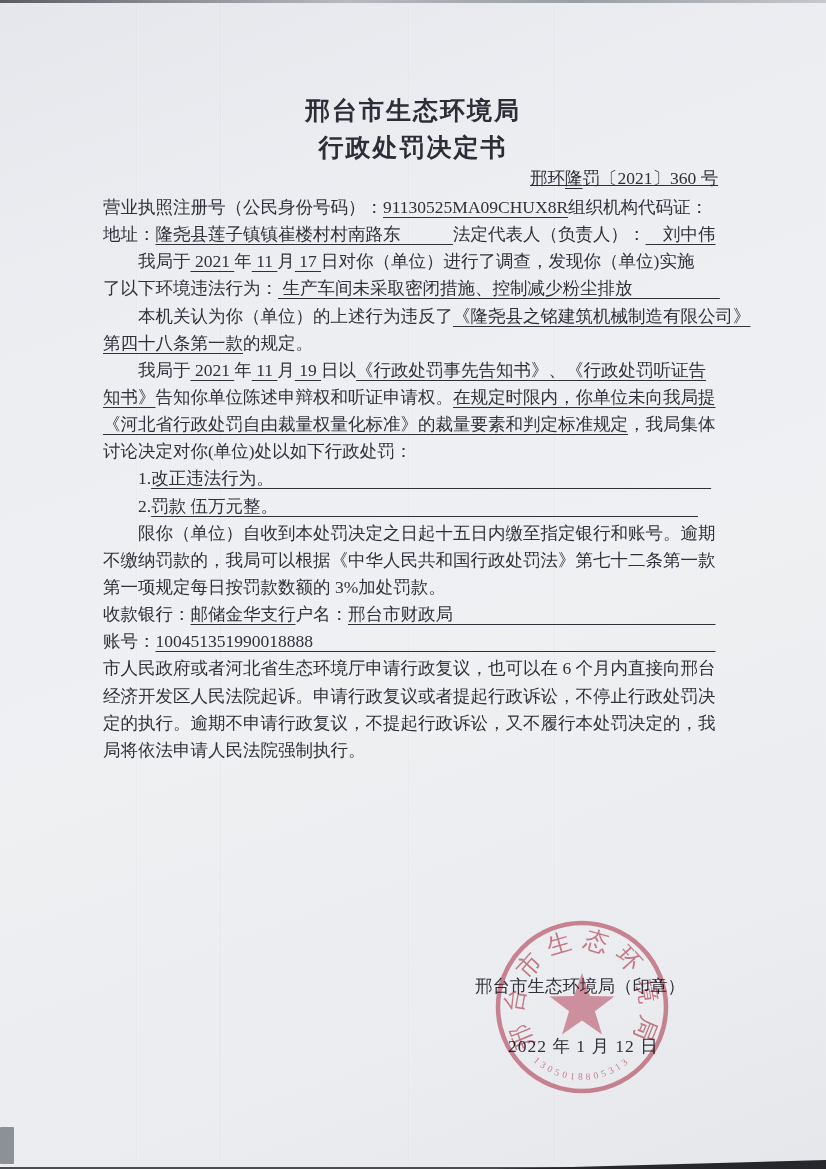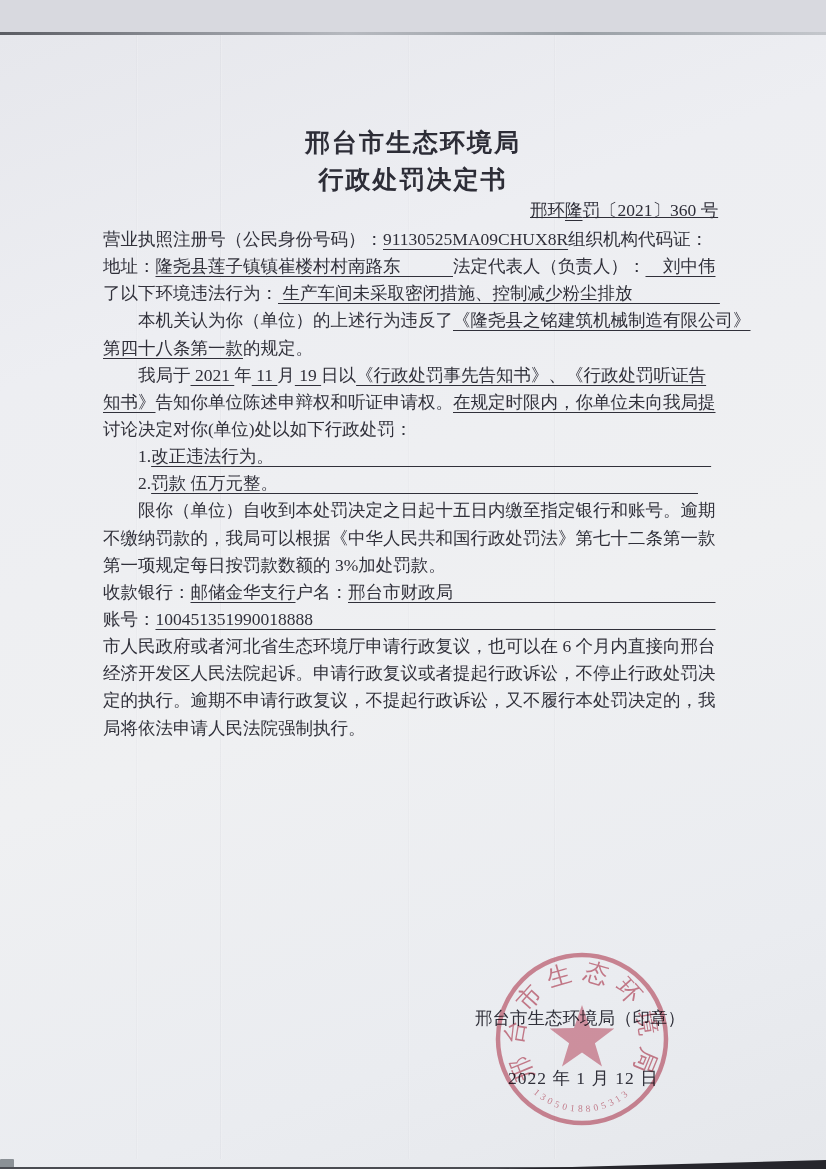--- a/index.html
+++ b/index.html
@@ -4,21 +4,20 @@
 <style>
   html,body { margin:0; padding:0; }
   body {
     width:826px; height:1169px; position:relative; overflow:hidden;
     background:#d8d9df;
     font-family:"Liberation Serif","DejaVu Serif",serif;
   }
   .page {
     position:absolute; inset:0;
     background:linear-gradient(160deg,#e6e7ec 0%,#edeef2 25%,#eff0f2 55%,#eaecf0 82%,#e5e7eb 100%);
-    margin-top:32px;
   }
   .crease { position:absolute; top:3px; bottom:10px; width:2px; pointer-events:none; }
   .crease.c1 { left:136px; background:linear-gradient(90deg,rgba(110,112,130,.06),rgba(255,255,255,.30)); }
   .crease.c2 { left:220px; background:linear-gradient(90deg,rgba(110,112,130,.09),rgba(255,255,255,.35)); }
   .crease.c3 { left:408px; background:linear-gradient(90deg,rgba(110,112,130,.05),rgba(255,255,255,.25)); }
   .crease.c4 { left:554px; background:linear-gradient(90deg,rgba(110,112,130,.07),rgba(255,255,255,.30)); }
   .edge-top {
     position:absolute; top:0; left:0; right:0; height:3px;
     background:linear-gradient(90deg,#5a5c62 0%,#84878e 18%,#b6b9bf 42%,#999fa5 70%,#c4c7cc 100%);
   }
@@ -65,25 +64,27 @@
   <div class="title">
     <div>邢台市生态环境局</div>
     <div>行政处罚决定书</div>
   </div>
 
   <div class="doc-no"><span>邢环</span><span class="u">隆</span><span>罚〔2021〕360 号</span></div>
 
   <div class="doc-body">
       <div class="line"><span>营业执照注册号（公民身份号码）：</span><span class="u">91130525MA09CHUX8R</span><span>组织机构代码证：</span></div>
       <div class="line"><span>地址：</span><span class="u">隆尧县莲子镇镇崔楼村村南路东　　　</span><span>法定代表人（负责人）：</span><span class="u">　刘中伟</span></div>
+      <div class="line"><span>　　我局于</span><span class="u"> 2021 </span><span>年</span><span class="u"> 11 </span><span>月</span><span class="u"> 17 </span><span>日对你（单位）进行了调查，发现你（单位)实施</span></div>
       <div class="line"><span>了以下环境违法行为：</span><span class="u"> 生产车间未采取密闭措施、控制减少粉尘排放　　　　　</span></div>
       <div class="line"><span>　　本机关认为你（单位）的上述行为违反了</span><span class="u">《隆尧县之铭建筑机械制造有限公司》</span></div>
       <div class="line"><span class="u">第四十八条第一款</span><span>的规定。</span></div>
       <div class="line"><span>　　我局于</span><span class="u"> 2021 </span><span>年</span><span class="u"> 11 </span><span>月</span><span class="u"> 19 </span><span>日以</span><span class="u">《行政处罚事先告知书》、《行政处罚听证告</span></div>
       <div class="line"><span class="u">知书》</span><span>告知你单位陈述申辩权和听证申请权。</span><span class="u">在规定时限内，你单位未向我局提</span></div>
+      <div class="line"><span class="u">《河北省行政处罚自由裁量权量化标准》的裁量要素和判定标准规定</span><span>，我局集体</span></div>
       <div class="line"><span>讨论决定对你(单位)处以如下行政处罚：</span></div>
       <div class="line"><span>　　1.</span><span class="u">改正违法行为。　　　　　　　　　　　　　　　　　　　　　　　　　</span></div>
       <div class="line"><span>　　2.</span><span class="u">罚款 伍万元整。　　　　　　　　　　　　　　　　　　　　　　　　</span></div>
       <div class="line"><span>　　限你（单位）自收到本处罚决定之日起十五日内缴至指定银行和账号。逾期</span></div>
       <div class="line"><span>不缴纳罚款的，我局可以根据《中华人民共和国行政处罚法》第七十二条第一款</span></div>
       <div class="line"><span>第一项规定每日按罚款数额的 3%加处罚款。</span></div>
       <div class="line"><span>收款银行：</span><span class="u">邮储金华支行</span><span>户名：</span><span class="u">邢台市财政局　　　　　　　　　　　　　　　</span></div>
       <div class="line"><span>账号：</span><span class="u">100451351990018888　　　　　　　　　　　　　　　　　　　　　　　</span></div>
       <div class="line"><span>市人民政府或者河北省生态环境厅申请行政复议，也可以在 6 个月内直接向邢台</span></div>
       <div class="line"><span>经济开发区人民法院起诉。申请行政复议或者提起行政诉讼，不停止行政处罚决</span></div>

